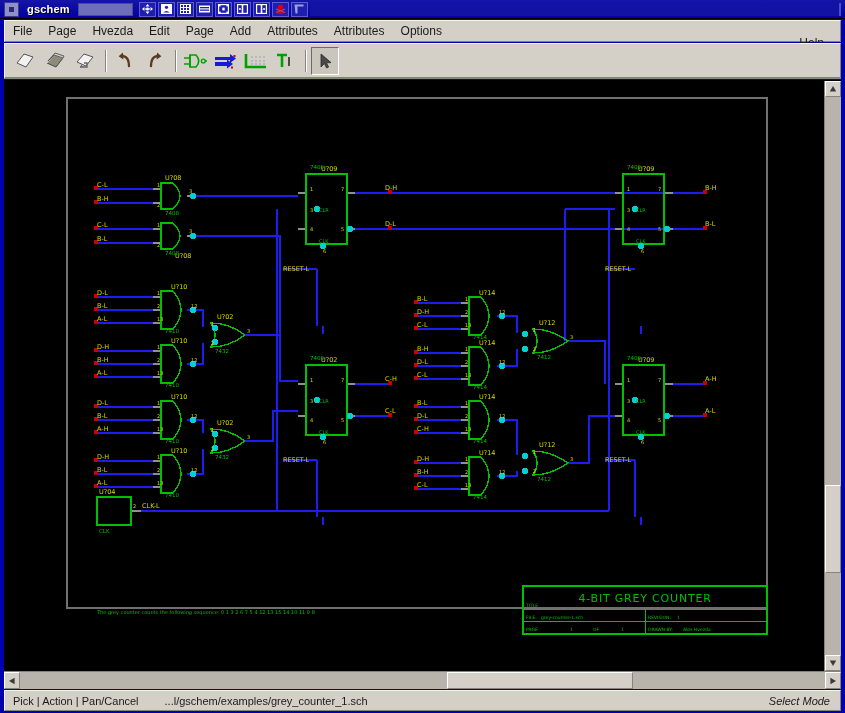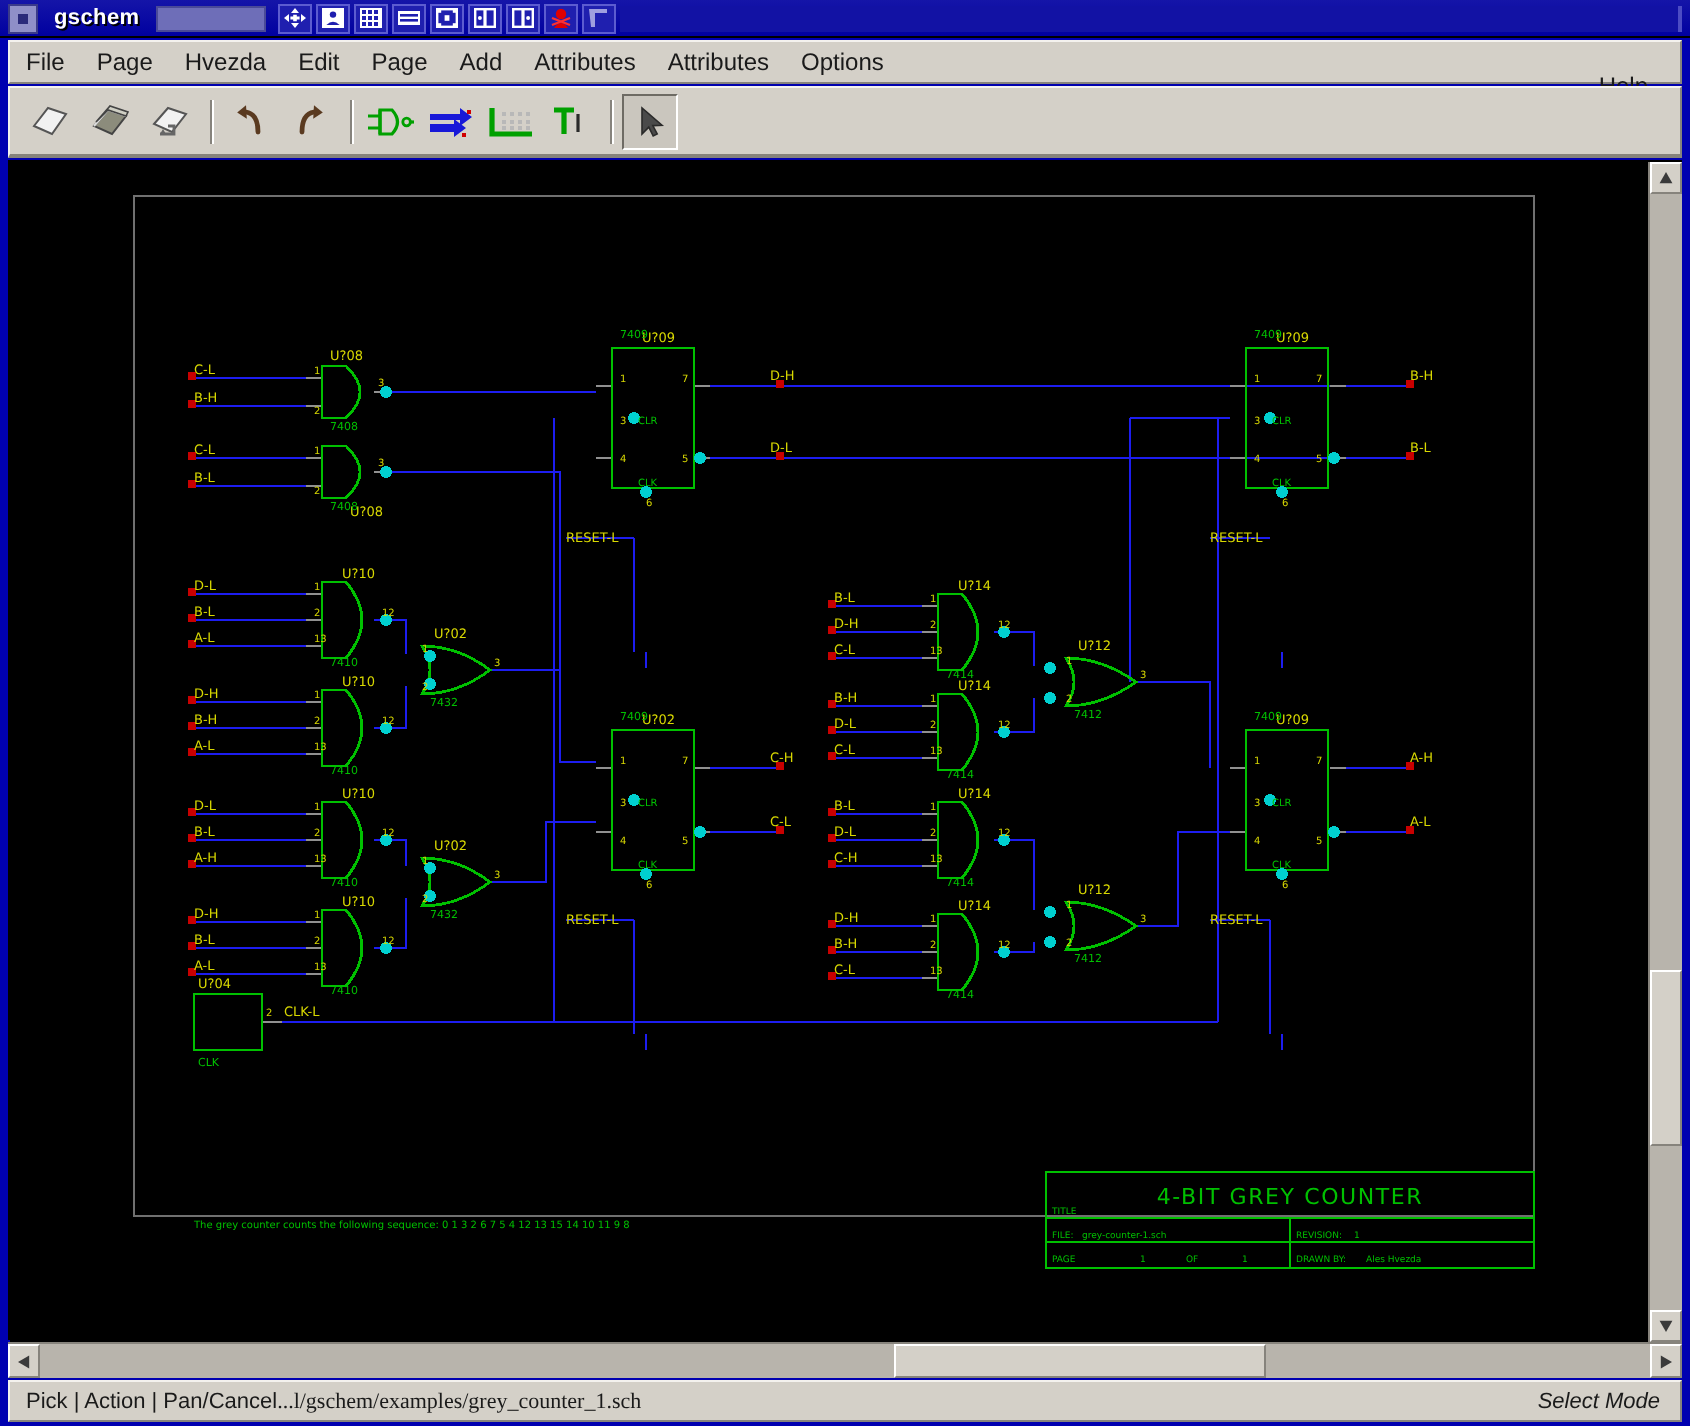--- a/index.html
+++ b/index.html
@@ -175,21 +175,21 @@
     width: 837px; height: 21px;
     background: #d4d0c8;
     border-top: 1px solid #f4f2ee;
     border-left: 1px solid #f4f2ee;
     border-right: 1px solid #86837c;
     border-bottom: 1px solid #86837c;
     display: flex; align-items: center;
     font-size: 11px; color: #1a1a1a;
   }
   #sb-keys { margin-left: 8px; white-space: nowrap; }
-  #sb-path { white-space: nowrap; font-family: Liberation Serif, serif; }
+  #sb-path { margin-left: 26px; white-space: nowrap; }
   #sb-mode { margin-left: auto; margin-right: 10px; white-space: nowrap; font-style: italic; }
 </style>
 </head>
 <body>
 
 <div id="app">
 
   <div id="titlebar">
     <div class="tb-menubtn">
         <i></i>

